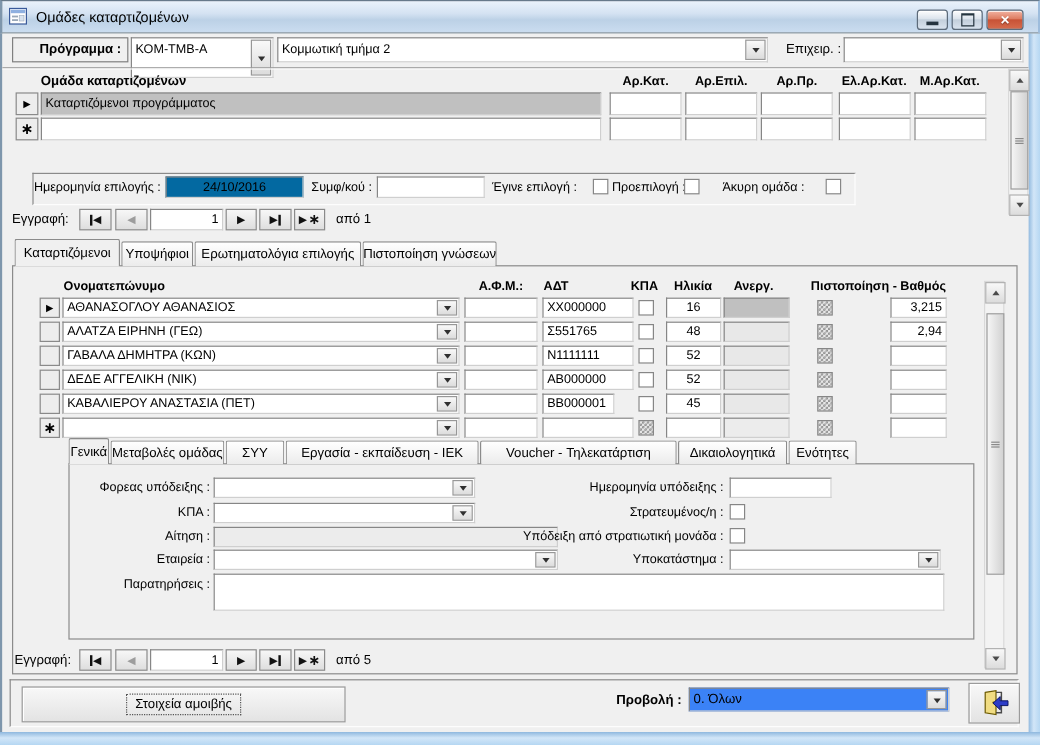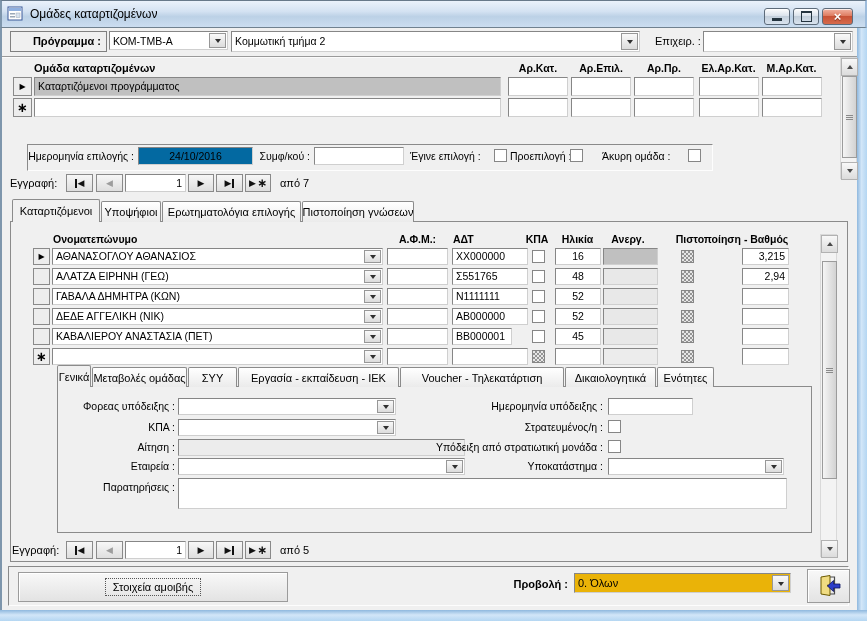--- a/index.html
+++ b/index.html
@@ -75,21 +75,21 @@
   <div class="abs cap close" style="left:822px;width:31px">
       <span>×</span>
     </div>
 
   <div class="abs border-left"></div>
   <div class="abs border-right"></div>
   <div class="abs border-bottom"></div>
   <div class="abs client"></div>
 
   <div class="abs lbl b" style="left:10px;top:31px;width:97px;height:21px;border:1px solid #808080;line-height:19px;padding-right:5px;text-align:right">Πρόγραμμα :</div>
-  <div class="abs field combo" style="left:109px;top:31px;width:119px;height:19px;line-height:17px"><span>ΚΟΜ-ΤΜΒ-Α</span><span class="arrowbtn">
+  <div class="abs field combo" style="left:109px;top:31px;width:119px;height:34px;line-height:17px"><span>ΚΟΜ-ΤΜΒ-Α</span><span class="arrowbtn">
         <i class="tri"></i>
       </span></div>
   <div class="abs field combo" style="left:231px;top:31px;width:409px;height:21px;line-height:17px"><span>Κομμωτική τμήμα 2</span><span class="arrowbtn">
         <i class="tri"></i>
       </span></div>
   <div class="abs lbl" style="left:655px;top:35px">Επιχειρ. :</div>
   <div class="abs field combo" style="left:703px;top:31px;width:150px;height:21px;line-height:17px"><span></span><span class="arrowbtn">
         <i class="tri"></i>
       </span></div>
   <div class="abs sep-d" style="left:2px;top:56px;width:855px;height:1px"></div>
@@ -163,21 +163,21 @@
       <span class="tg">▶</span>
     </div>
   <div class="abs navbtn" style="left:216px;top:174px;width:27px;height:18px">
       <span class="tg">▶</span>
       <span class="bar"></span>
     </div>
   <div class="abs navbtn" style="left:245px;top:174px;width:26px;height:18px">
       <span class="tg">▶</span>
       <span class="ast">∗</span>
     </div>
-  <div class="abs lbl" style="left:280px;top:177px">από 7</div>
+  <div class="abs lbl" style="left:280px;top:177px">από 1</div>
 
   <div class="abs tabpage" style="left:10px;top:221px;width:838px;height:341px"></div>
   <div class="abs tab active" style="left:12px;top:199px;width:88px;height:23px">Καταρτιζόμενοι</div>
   <div class="abs tab" style="left:101px;top:201px;width:60px;height:21px">Υποψήφιοι</div>
   <div class="abs tab" style="left:302px;top:201px;width:112px;height:21px">Πιστοποίηση γνώσεων</div>
   <div class="abs tab" style="left:162px;top:201px;width:139px;height:21px">Ερωτηματολόγια επιλογής</div>
 
   <div class="abs lbl b sm" style="left:53px;top:233px">Ονοματεπώνυμο</div>
   <div class="abs lbl b sm center" style="left:387px;top:233px;width:61px">Α.Φ.Μ.:</div>
   <div class="abs lbl b sm" style="left:453px;top:233px">ΑΔΤ</div>
@@ -348,21 +348,21 @@
     <div class="sb-btn" style="top:305px">
         <i class="tri-dn"></i>
       </div>
   </div>
 
   <div class="abs etched" style="left:8px;top:566px;width:841px;height:40px"></div>
   <div class="abs push" style="left:18px;top:572px;width:270px;height:30px">
       <span class="focusdot">Στοιχεία αμοιβής</span>
     </div>
   <div class="abs lbl b right" style="left:468px;top:578px;width:100px">Προβολή :</div>
-  <div class="abs field combo" style="left:574px;top:573px;width:217px;height:20px;background:#eab308;font-size:11px;line-height:16px"><span>0. Όλων</span><span class="arrowbtn">
+  <div class="abs field combo" style="left:574px;top:573px;width:217px;height:20px;background:#3b82f6;font-size:11px;line-height:16px"><span>0. Όλων</span><span class="arrowbtn">
         <i class="tri"></i>
       </span></div>
   <div class="abs push" style="left:807px;top:569px;width:43px;height:34px">
     <svg width="24" height="24" viewBox="0 0 24 24">
       <path d="M4 3 L13 1.5 L13 21.5 L4 20 Z" fill="#f0dc82" stroke="#6b5900" stroke-width="1"></path>
       <path d="M13 3 h4.5 v17 h-4.5" fill="none" stroke="#4a4a4a" stroke-width="1.2"></path>
       <circle cx="11" cy="11.5" r="1" fill="#6b5900"></circle>
       <path d="M23 10 h-6.5 v-3.5 L10.5 12 l6 5.5 v-3.5 H23 Z" fill="#2c3cc8" stroke="#0c1460" stroke-width="0.8"></path>
     </svg>
   </div>

